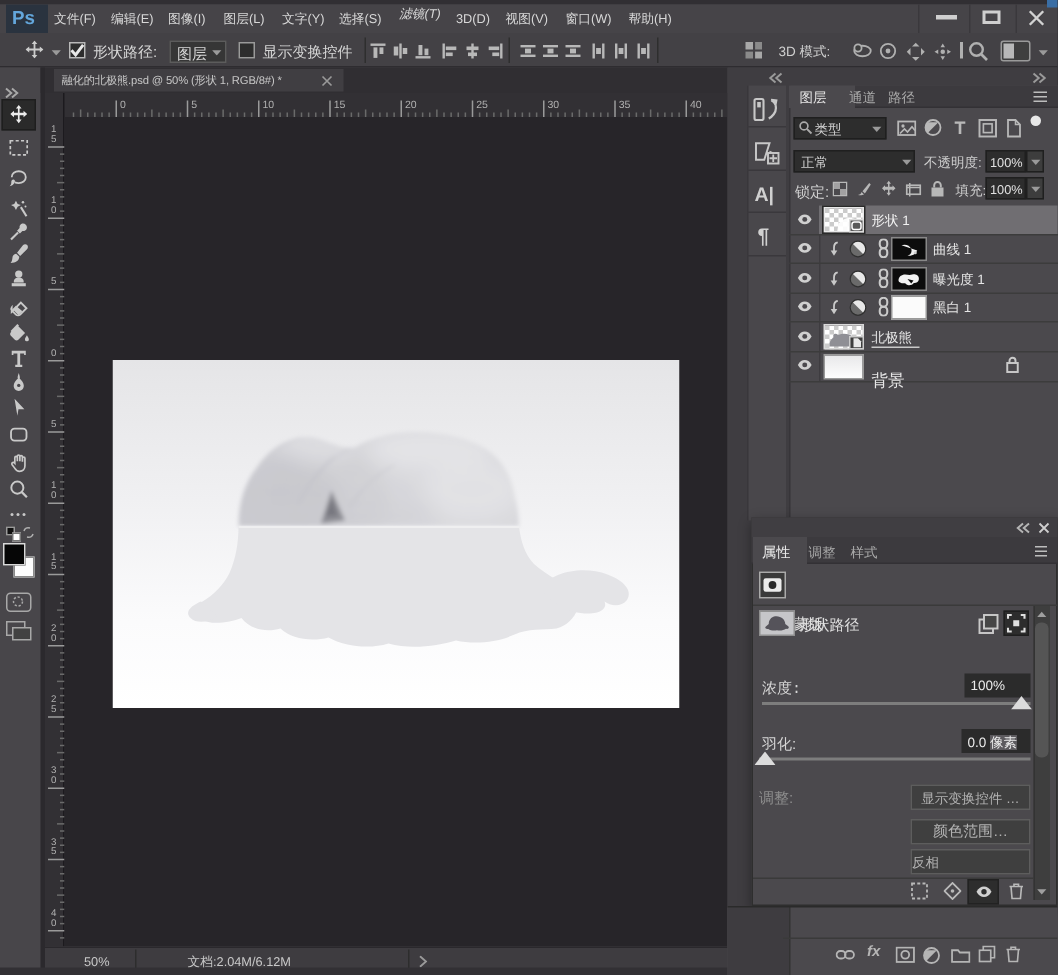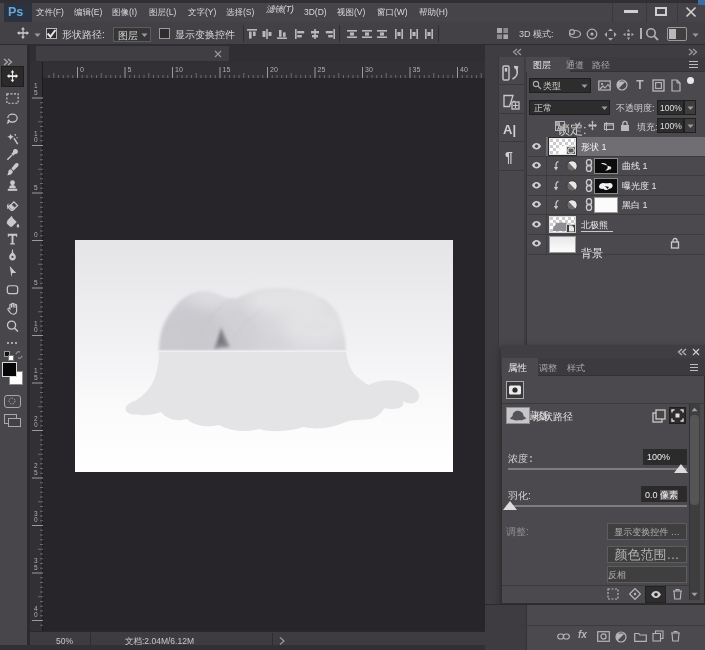--- a/index.html
+++ b/index.html
@@ -147,20 +147,21 @@
 <svg class="abs" style="left:645px;top:27px;width:14px;height:14px;" viewBox="0 0 14 14">
       <circle cx="6" cy="6" r="4.2" fill="none" stroke="#b0b0b0" stroke-width="1.6"></circle>
       <path d="M9.2 9.2L13 13" stroke="#b0b0b0" stroke-width="1.8"></path>
     </svg>
 <div class="abs" style="left:667px;top:27px;width:20px;height:14px;border:1px solid #9a9a9a;border-radius:2px;background:#3f3f3f;"></div>
 <div class="abs" style="left:669px;top:29px;width:7px;height:10px;background:#b8b8b8;"></div>
 <svg class="abs" style="left:692px;top:33px;width:7px;height:4.375px;" viewBox="0 0 8 5">
       <path d="M0.5 0.5L4 4.5L7.5 0.5z" fill="#9a9a9a"></path>
     </svg>
 <div class="abs" style="left:36px;top:46px;width:193px;height:15px;background:#403e42;"></div>
+<div class="abs" style="left:41px;top:49px;width:170px;height:11px;color:#c6c6c6;font-size:7.5px;overflow:hidden;letter-spacing:-0.1px;">融化的北极熊.psd @ 50% (形状 1, RGB/8#) *</div>
 <svg class="abs" style="left:214px;top:50px;width:8px;height:8px;" viewBox="0 0 8 8">
       <path d="M1 1L7 7M7 1L1 7" stroke="#9a9a9a" stroke-width="1.1"></path>
     </svg>
 <svg class="abs" style="left:512px;top:48px;width:10px;height:8px;" viewBox="0 0 10 8">
       <path d="M5 1L1.5 4L5 7M9 1L5.5 4L9 7" stroke="#9a9a9a" stroke-width="1.3" fill="none"></path>
     </svg>
 <svg class="abs" style="left:688px;top:48px;width:10px;height:8px;" viewBox="0 0 10 8">
       <path d="M1 1L4.5 4L1 7M5 1L8.5 4L5 7" stroke="#9a9a9a" stroke-width="1.3" fill="none"></path>
     </svg>
 
@@ -598,21 +599,21 @@
 <svg class="abs" style="left:601px;top:106px;width:7px;height:4.375px;" viewBox="0 0 8 5">
       <path d="M0.5 0.5L4 4.5L7.5 0.5z" fill="#9a9a9a"></path>
     </svg>
 <div class="abs" style="left:616px;top:102px;width:46px;height:12px;color:#cfcfcf;font-size:9px;">不透明度:</div>
 <div class="abs" style="left:657px;top:100px;width:27px;height:15px;background:#2d2d2d;border:1px solid #1f1f1f;"></div>
 <div class="abs" style="left:660px;top:103px;width:24px;height:11px;color:#e0e0e0;font-size:8.5px;">100%</div>
 <div class="abs" style="left:684px;top:100px;width:12px;height:15px;background:#3d3d3d;border:1px solid #1f1f1f;"></div>
 <svg class="abs" style="left:687px;top:106px;width:7px;height:4.375px;" viewBox="0 0 8 5">
       <path d="M0.5 0.5L4 4.5L7.5 0.5z" fill="#9a9a9a"></path>
     </svg>
-<div class="abs" style="left:557px;top:121px;width:34px;height:12px;color:#cfcfcf;font-size:13px;">锁定:</div>
+<div class="abs" style="left:530px;top:121px;width:34px;height:12px;color:#cfcfcf;font-size:10px;">锁定:</div>
 <svg class="abs" style="left:555px;top:121px;width:10px;height:10px;" viewBox="0 0 10 10">
       <rect x="0.5" y="0.5" width="9" height="9" fill="none" stroke="#b8b8b8" stroke-width="1"></rect>
       <rect x="0.5" y="0.5" width="4.5" height="4.5" fill="#b8b8b8" opacity="0.8"></rect>
       <rect x="5" y="5" width="4.5" height="4.5" fill="#b8b8b8" opacity="0.8"></rect>
     </svg>
 <svg class="abs" style="left:571px;top:121px;width:10px;height:10px;" viewBox="0 0 10 10">
       <path d="M1 9c1.5-.3 2-1 2.4-2l1.6 1.6C4 9 3 9.3 1 9z" fill="#b8b8b8"></path>
       <path d="M4 6.5L8.5 1 9.5 2 5.6 8z" fill="#b8b8b8"></path>
     </svg>
 <svg class="abs" style="left:587px;top:120px;width:11px;height:11px;" viewBox="0 0 11 11">
@@ -853,21 +854,21 @@
     </svg>
 <div class="abs" style="left:508px;top:489px;width:40px;height:12px;color:#d6d6d6;font-size:10px;">羽化:</div>
 <div class="abs" style="left:641px;top:486px;width:46px;height:16px;background:#2b2b2b;"></div>
 <div class="abs" style="left:645px;top:489px;width:42px;height:11px;color:#ececec;font-size:9px;">0.0 <span style="background:#5d5b5f;">像素</span></div>
 <div class="abs" style="left:506px;top:505px;width:181px;height:2px;background:#7d7d7d;"></div>
 <svg class="abs" style="left:503px;top:501px;width:14px;height:9px;" viewBox="0 0 14 9">
       <path d="M7 0L14 9H0z" fill="#dcdcdc"></path>
     </svg>
 <div class="abs" style="left:506px;top:525px;width:40px;height:12px;color:#8d8d8d;font-size:10px;">调整:</div>
 <div class="abs" style="left:607px;top:523px;width:80px;height:17px;background:#3f3f3f;border:1px solid #5d5d5d;color:#b2b2b2;font-size:9px;text-align:center;line-height:16px;">显示变换控件 …</div>
-<div class="abs" style="left:607px;top:546px;width:80px;height:17px;background:#3f3f3f;border:1px solid #5d5d5d;color:#b2b2b2;font-size:13px;text-align:center;line-height:16px;">颜色范围…</div>
+<div class="abs" style="left:607px;top:546px;width:80px;height:17px;background:#3f3f3f;border:1px solid #5d5d5d;color:#b2b2b2;font-size:10px;text-align:center;line-height:16px;">颜色范围…</div>
 <div class="abs" style="left:607px;top:566px;width:80px;height:17px;background:#3f3f3f;border:1px solid #5d5d5d;color:#b2b2b2;font-size:9px;text-align:left;line-height:16px;">反相</div>
 <div class="abs" style="left:502px;top:585px;width:187px;height:1px;background:#3a3a3a;"></div>
 <svg class="abs" style="left:607px;top:588px;width:12px;height:12px;" viewBox="0 0 12 12">
       <rect x="1" y="1" width="10" height="10" fill="none" stroke="#b8b8b8" stroke-width="1.2" stroke-dasharray="2 1.5"></rect>
     </svg>
 <svg class="abs" style="left:629px;top:588px;width:12px;height:12px;" viewBox="0 0 12 12">
       <rect x="2.2" y="2.2" width="7.6" height="7.6" fill="none" stroke="#b8b8b8" stroke-width="1.2" transform="rotate(45 6 6)"></rect>
       <circle cx="6" cy="6" r="1.2" fill="#b8b8b8"></circle>
     </svg>
 <div class="abs" style="left:645px;top:586px;width:21px;height:17px;background:#2d2d2d;border:1px solid #222;"></div>

